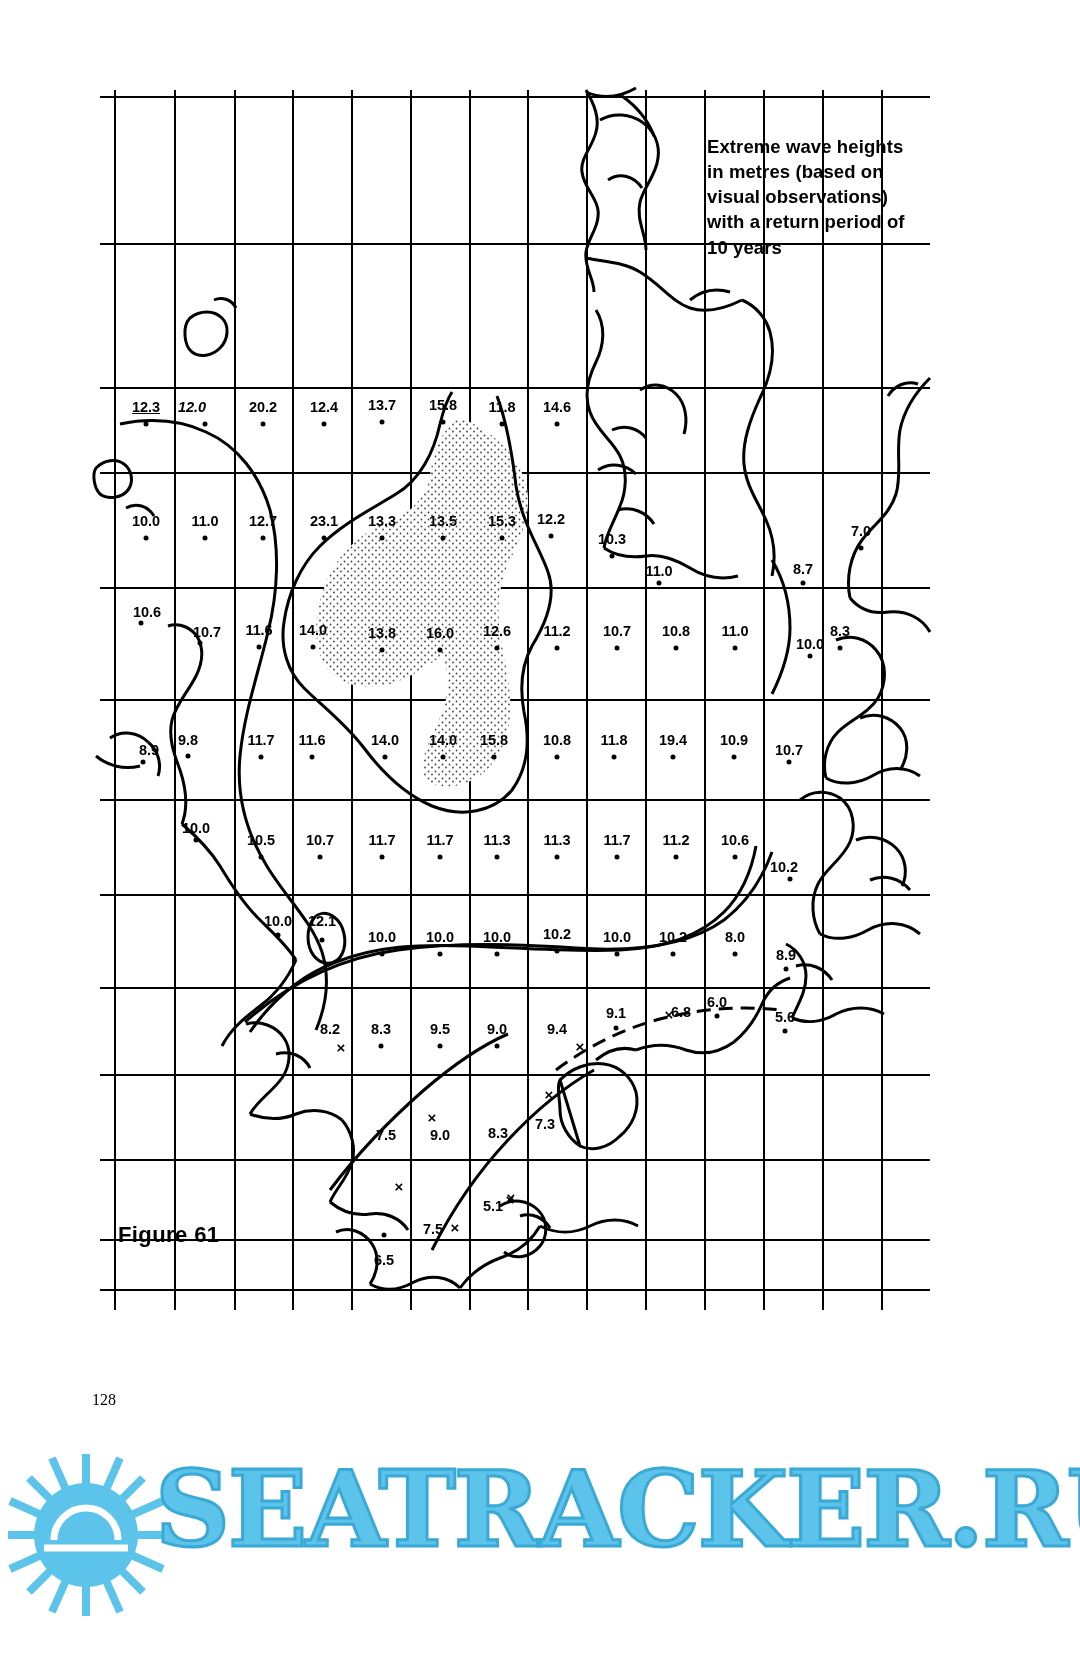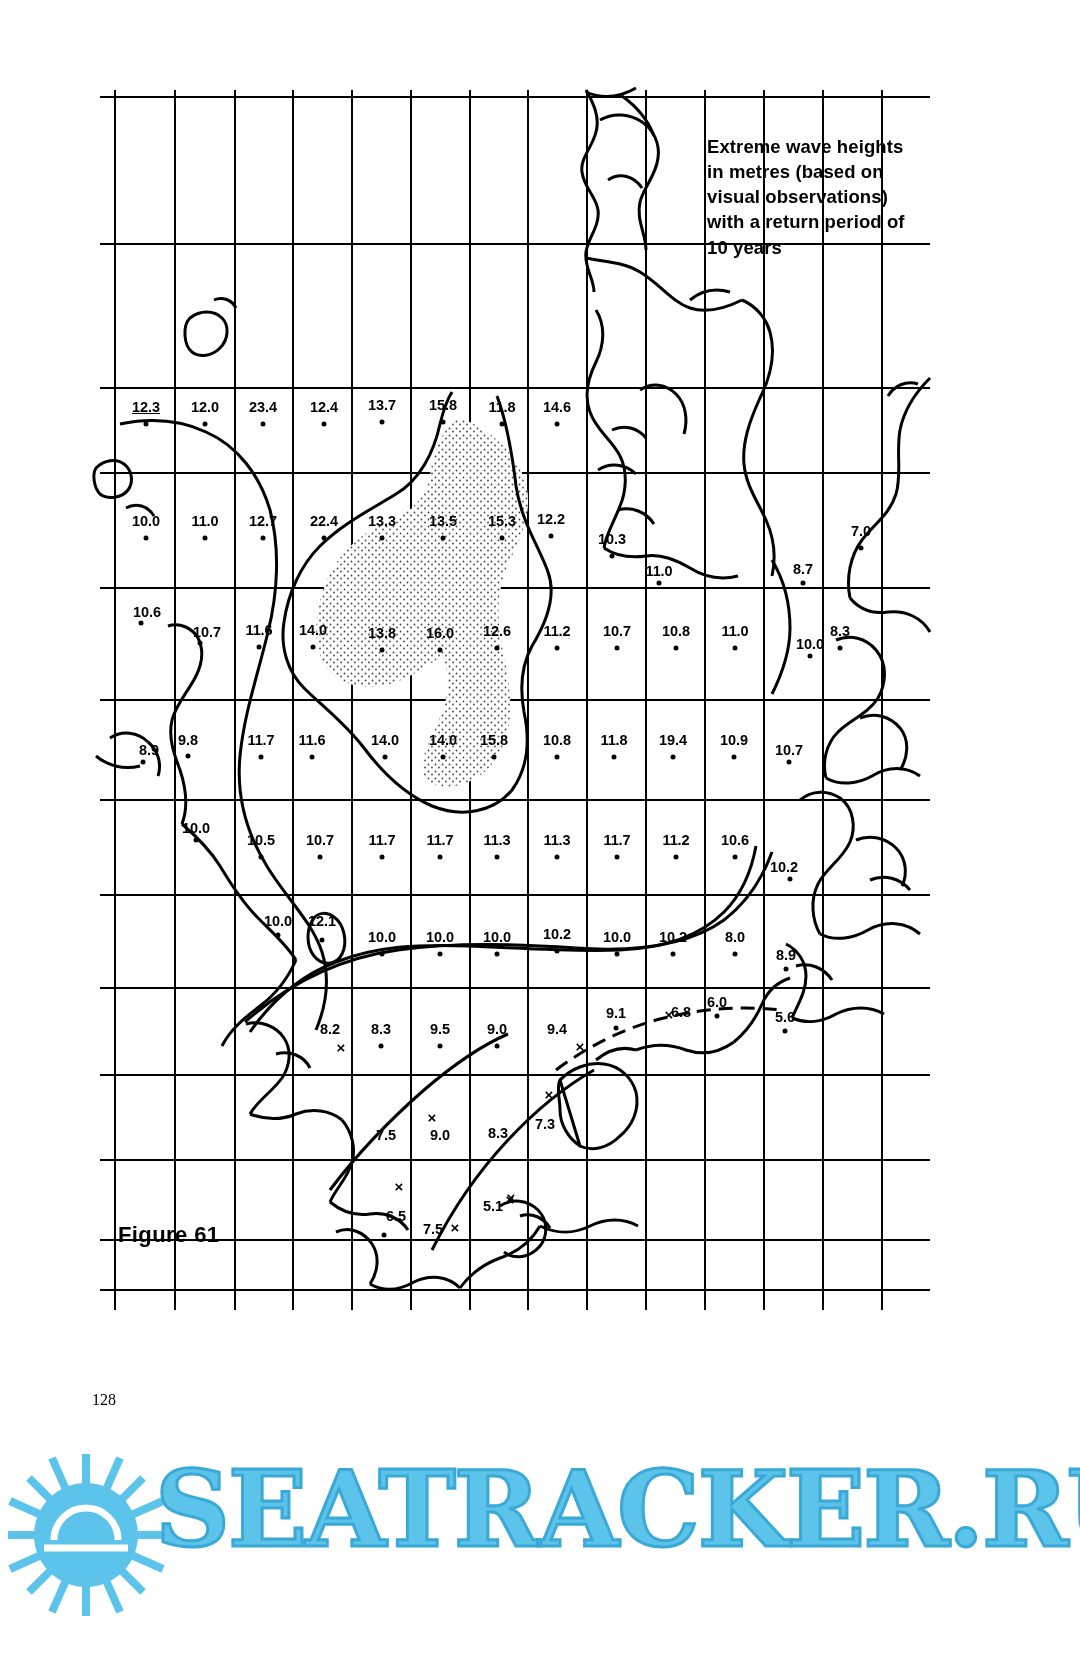--- a/index.html
+++ b/index.html
@@ -279,41 +279,41 @@
       <div>Extreme wave heights</div>
       <div>in metres (based on</div>
       <div>visual observations)</div>
       <div>with a return period of</div>
       <div>10 years</div>
     </div>
 
     <div id="data-points">
         <div class="value-label" style="left: 146px; top: 407px; text-decoration: underline;">12.3</div>
         <div class="dot-marker" style="left: 146px; top: 424px;"></div>
-        <div class="value-label" style="left: 205px; top: 407px;">12.0</div>
+        <div class="value-label" style="left: 192px; top: 407px; font-style: italic;">12.0</div>
         <div class="dot-marker" style="left: 205px; top: 424px;"></div>
-        <div class="value-label" style="left: 263px; top: 407px;">23.4</div>
+        <div class="value-label" style="left: 263px; top: 407px;">20.2</div>
         <div class="dot-marker" style="left: 263px; top: 424px;"></div>
         <div class="value-label" style="left: 324px; top: 407px;">12.4</div>
         <div class="dot-marker" style="left: 324px; top: 424px;"></div>
         <div class="value-label" style="left: 382px; top: 405px;">13.7</div>
         <div class="dot-marker" style="left: 382px; top: 422px;"></div>
         <div class="value-label" style="left: 443px; top: 405px;">15.8</div>
         <div class="dot-marker" style="left: 443px; top: 422px;"></div>
         <div class="value-label" style="left: 502px; top: 407px;">11.8</div>
         <div class="dot-marker" style="left: 502px; top: 424px;"></div>
         <div class="value-label" style="left: 557px; top: 407px;">14.6</div>
         <div class="dot-marker" style="left: 557px; top: 424px;"></div>
         <div class="value-label" style="left: 146px; top: 521px;">10.0</div>
         <div class="dot-marker" style="left: 146px; top: 538px;"></div>
         <div class="value-label" style="left: 205px; top: 521px;">11.0</div>
         <div class="dot-marker" style="left: 205px; top: 538px;"></div>
         <div class="value-label" style="left: 263px; top: 521px;">12.7</div>
         <div class="dot-marker" style="left: 263px; top: 538px;"></div>
-        <div class="value-label" style="left: 324px; top: 521px;">22.4</div>
+        <div class="value-label" style="left: 324px; top: 521px;">23.1</div>
         <div class="dot-marker" style="left: 324px; top: 538px;"></div>
         <div class="value-label" style="left: 382px; top: 521px;">13.3</div>
         <div class="dot-marker" style="left: 382px; top: 538px;"></div>
         <div class="value-label" style="left: 443px; top: 521px;">13.5</div>
         <div class="dot-marker" style="left: 443px; top: 538px;"></div>
         <div class="value-label" style="left: 502px; top: 521px;">15.3</div>
         <div class="dot-marker" style="left: 502px; top: 538px;"></div>
         <div class="value-label" style="left: 551px; top: 519px;">12.2</div>
         <div class="dot-marker" style="left: 551px; top: 536px;"></div>
         <div class="value-label" style="left: 612px; top: 539px;">10.3</div>
@@ -435,21 +435,21 @@
         <div class="value-label" style="left: 557px; top: 1029px;">9.4</div>
         <div class="x-marker" style="left: 580px; top: 1046px;">×</div>
         <div class="value-label" style="left: 386px; top: 1135px;">7.5</div>
         <div class="x-marker" style="left: 399px; top: 1186px;">×</div>
         <div class="value-label" style="left: 440px; top: 1135px;">9.0</div>
         <div class="x-marker" style="left: 432px; top: 1117px;">×</div>
         <div class="value-label" style="left: 498px; top: 1133px;">8.3</div>
         <div class="x-marker" style="left: 511px; top: 1197px;">×</div>
         <div class="value-label" style="left: 545px; top: 1124px;">7.3</div>
         <div class="x-marker" style="left: 549px; top: 1094px;">×</div>
-        <div class="value-label" style="left: 384px; top: 1216px; margin-left: 12px;">6.5</div>
+        <div class="value-label" style="left: 384px; top: 1260px;">6.5</div>
         <div class="dot-marker" style="left: 384px; top: 1235px;"></div>
         <div class="value-label" style="left: 433px; top: 1229px;">7.5</div>
         <div class="x-marker" style="left: 455px; top: 1227px;">×</div>
         <div class="value-label" style="left: 493px; top: 1206px;">5.1</div>
         <div class="x-marker" style="left: 510px; top: 1199px;">×</div>
       </div>
 
     <div class="figure-label">Figure 61</div>
   </div>
 

